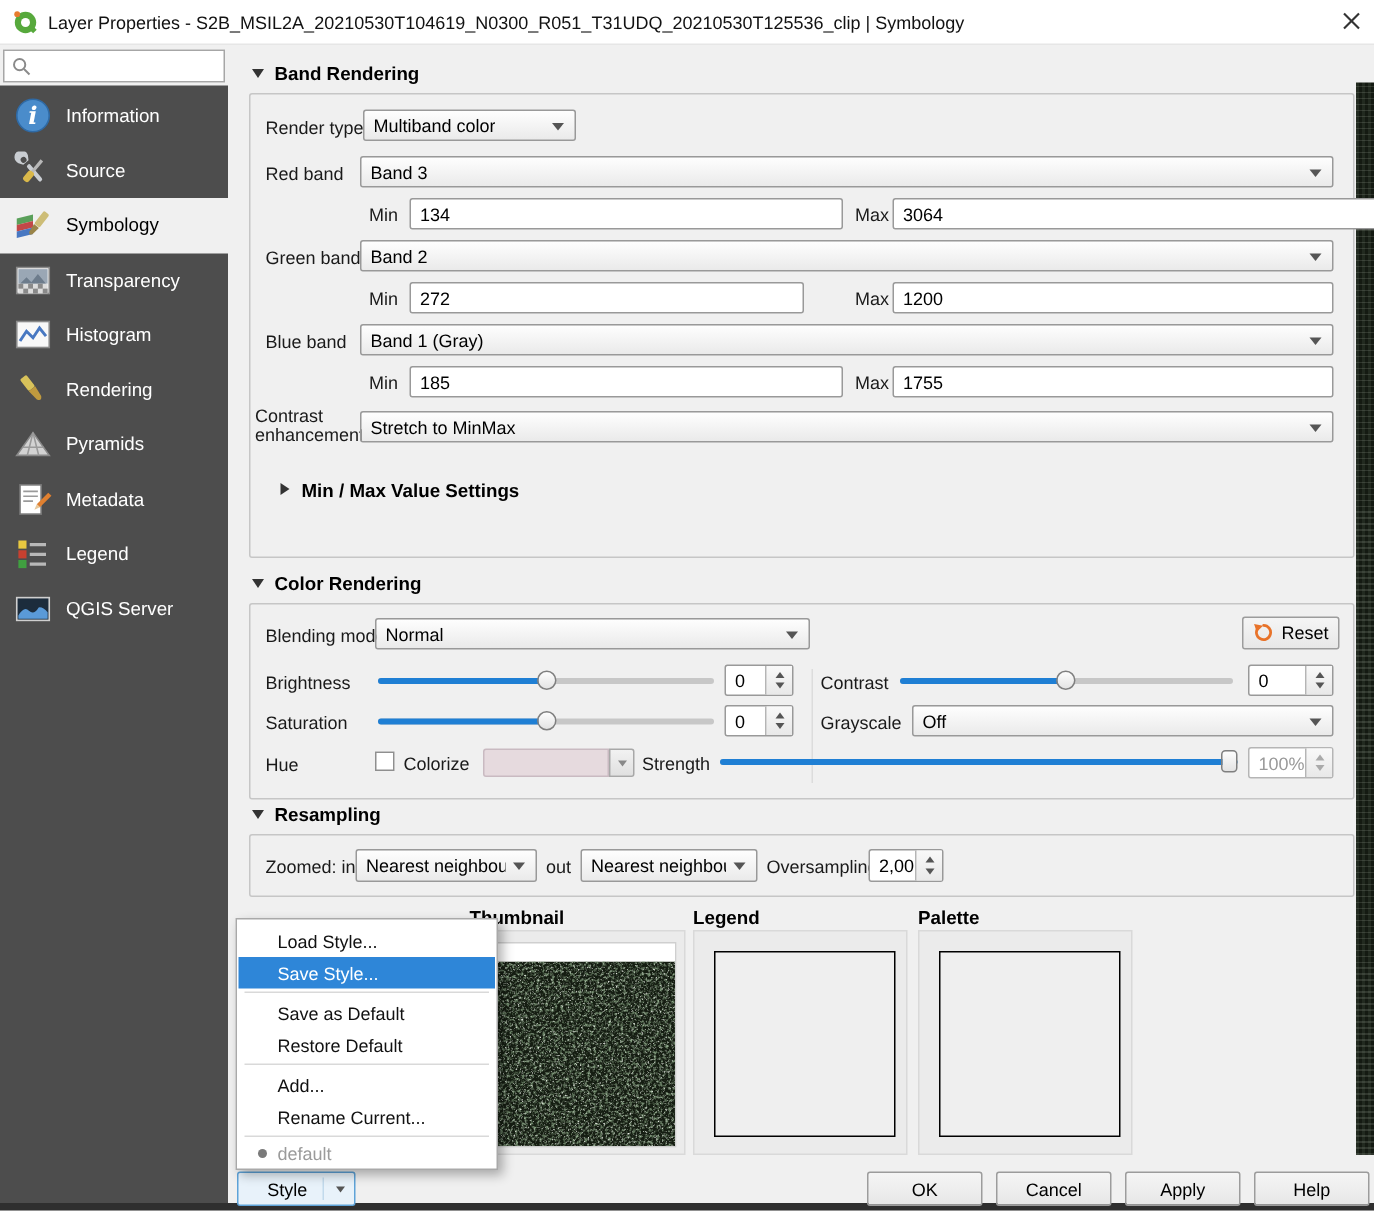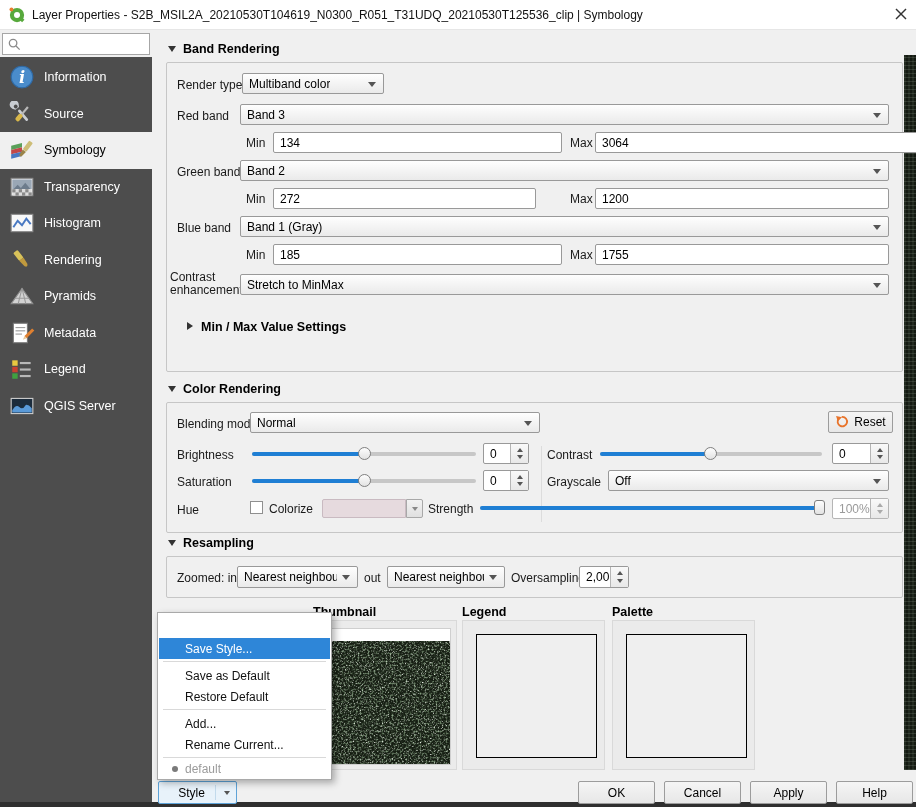--- a/index.html
+++ b/index.html
@@ -414,20 +414,23 @@
 
   <span class="abs sec" style="left:462px;top:605px">Legend</span>
   <div class="abs panel" style="left:462px;top:620px;width:143px;height:150px"></div>
   <div class="abs inner-box" style="left:476px;top:634px;width:121px;height:124px"></div>
 
   <span class="abs sec" style="left:612px;top:605px">Palette</span>
   <div class="abs panel" style="left:612px;top:620px;width:143px;height:150px"></div>
   <div class="abs inner-box" style="left:626px;top:634px;width:121px;height:124px"></div>
 
   <div class="abs menu" style="left:157px;top:612px;width:175px;height:168px">
+    <div class="mi" style="top:4px">
+      <span>Load Style...</span>
+    </div>
     <div class="mi hl" style="top:25px">
       <span>Save Style...</span>
     </div>
     <div class="msep" style="top:48px"></div>
     <div class="mi" style="top:52px">
       <span>Save as Default</span>
     </div>
     <div class="mi" style="top:73px">
       <span>Restore Default</span>
     </div>

